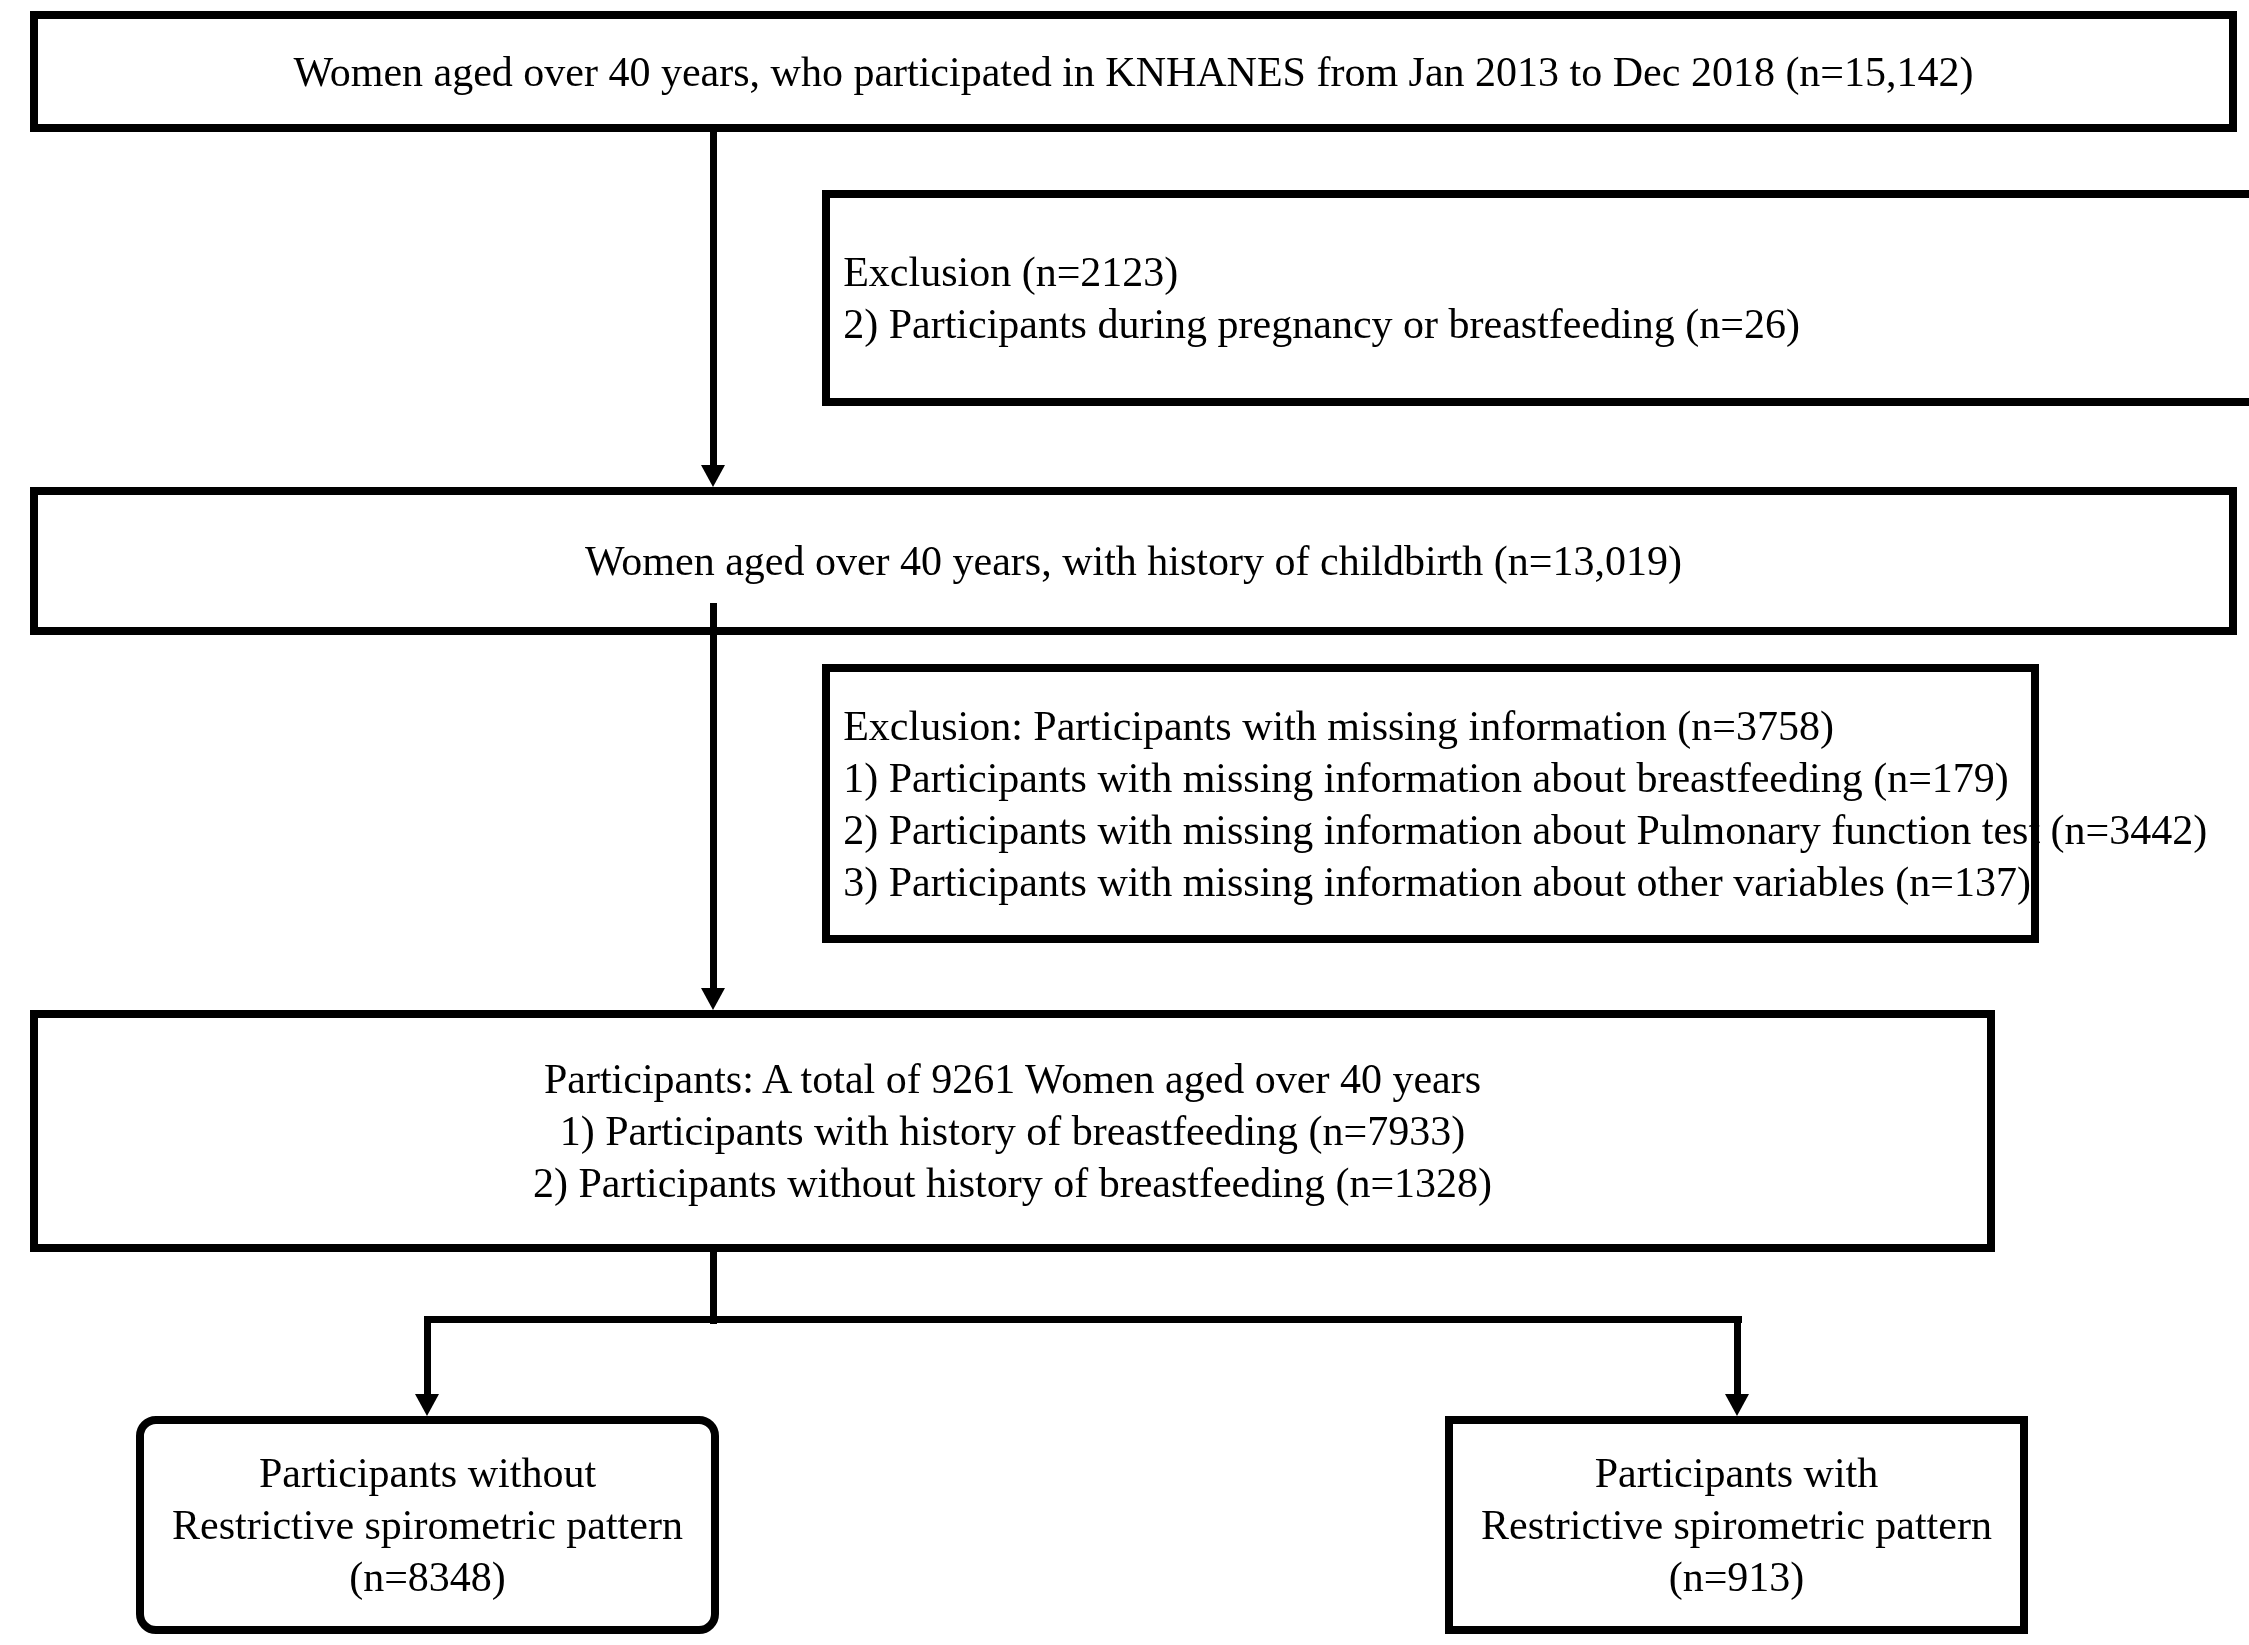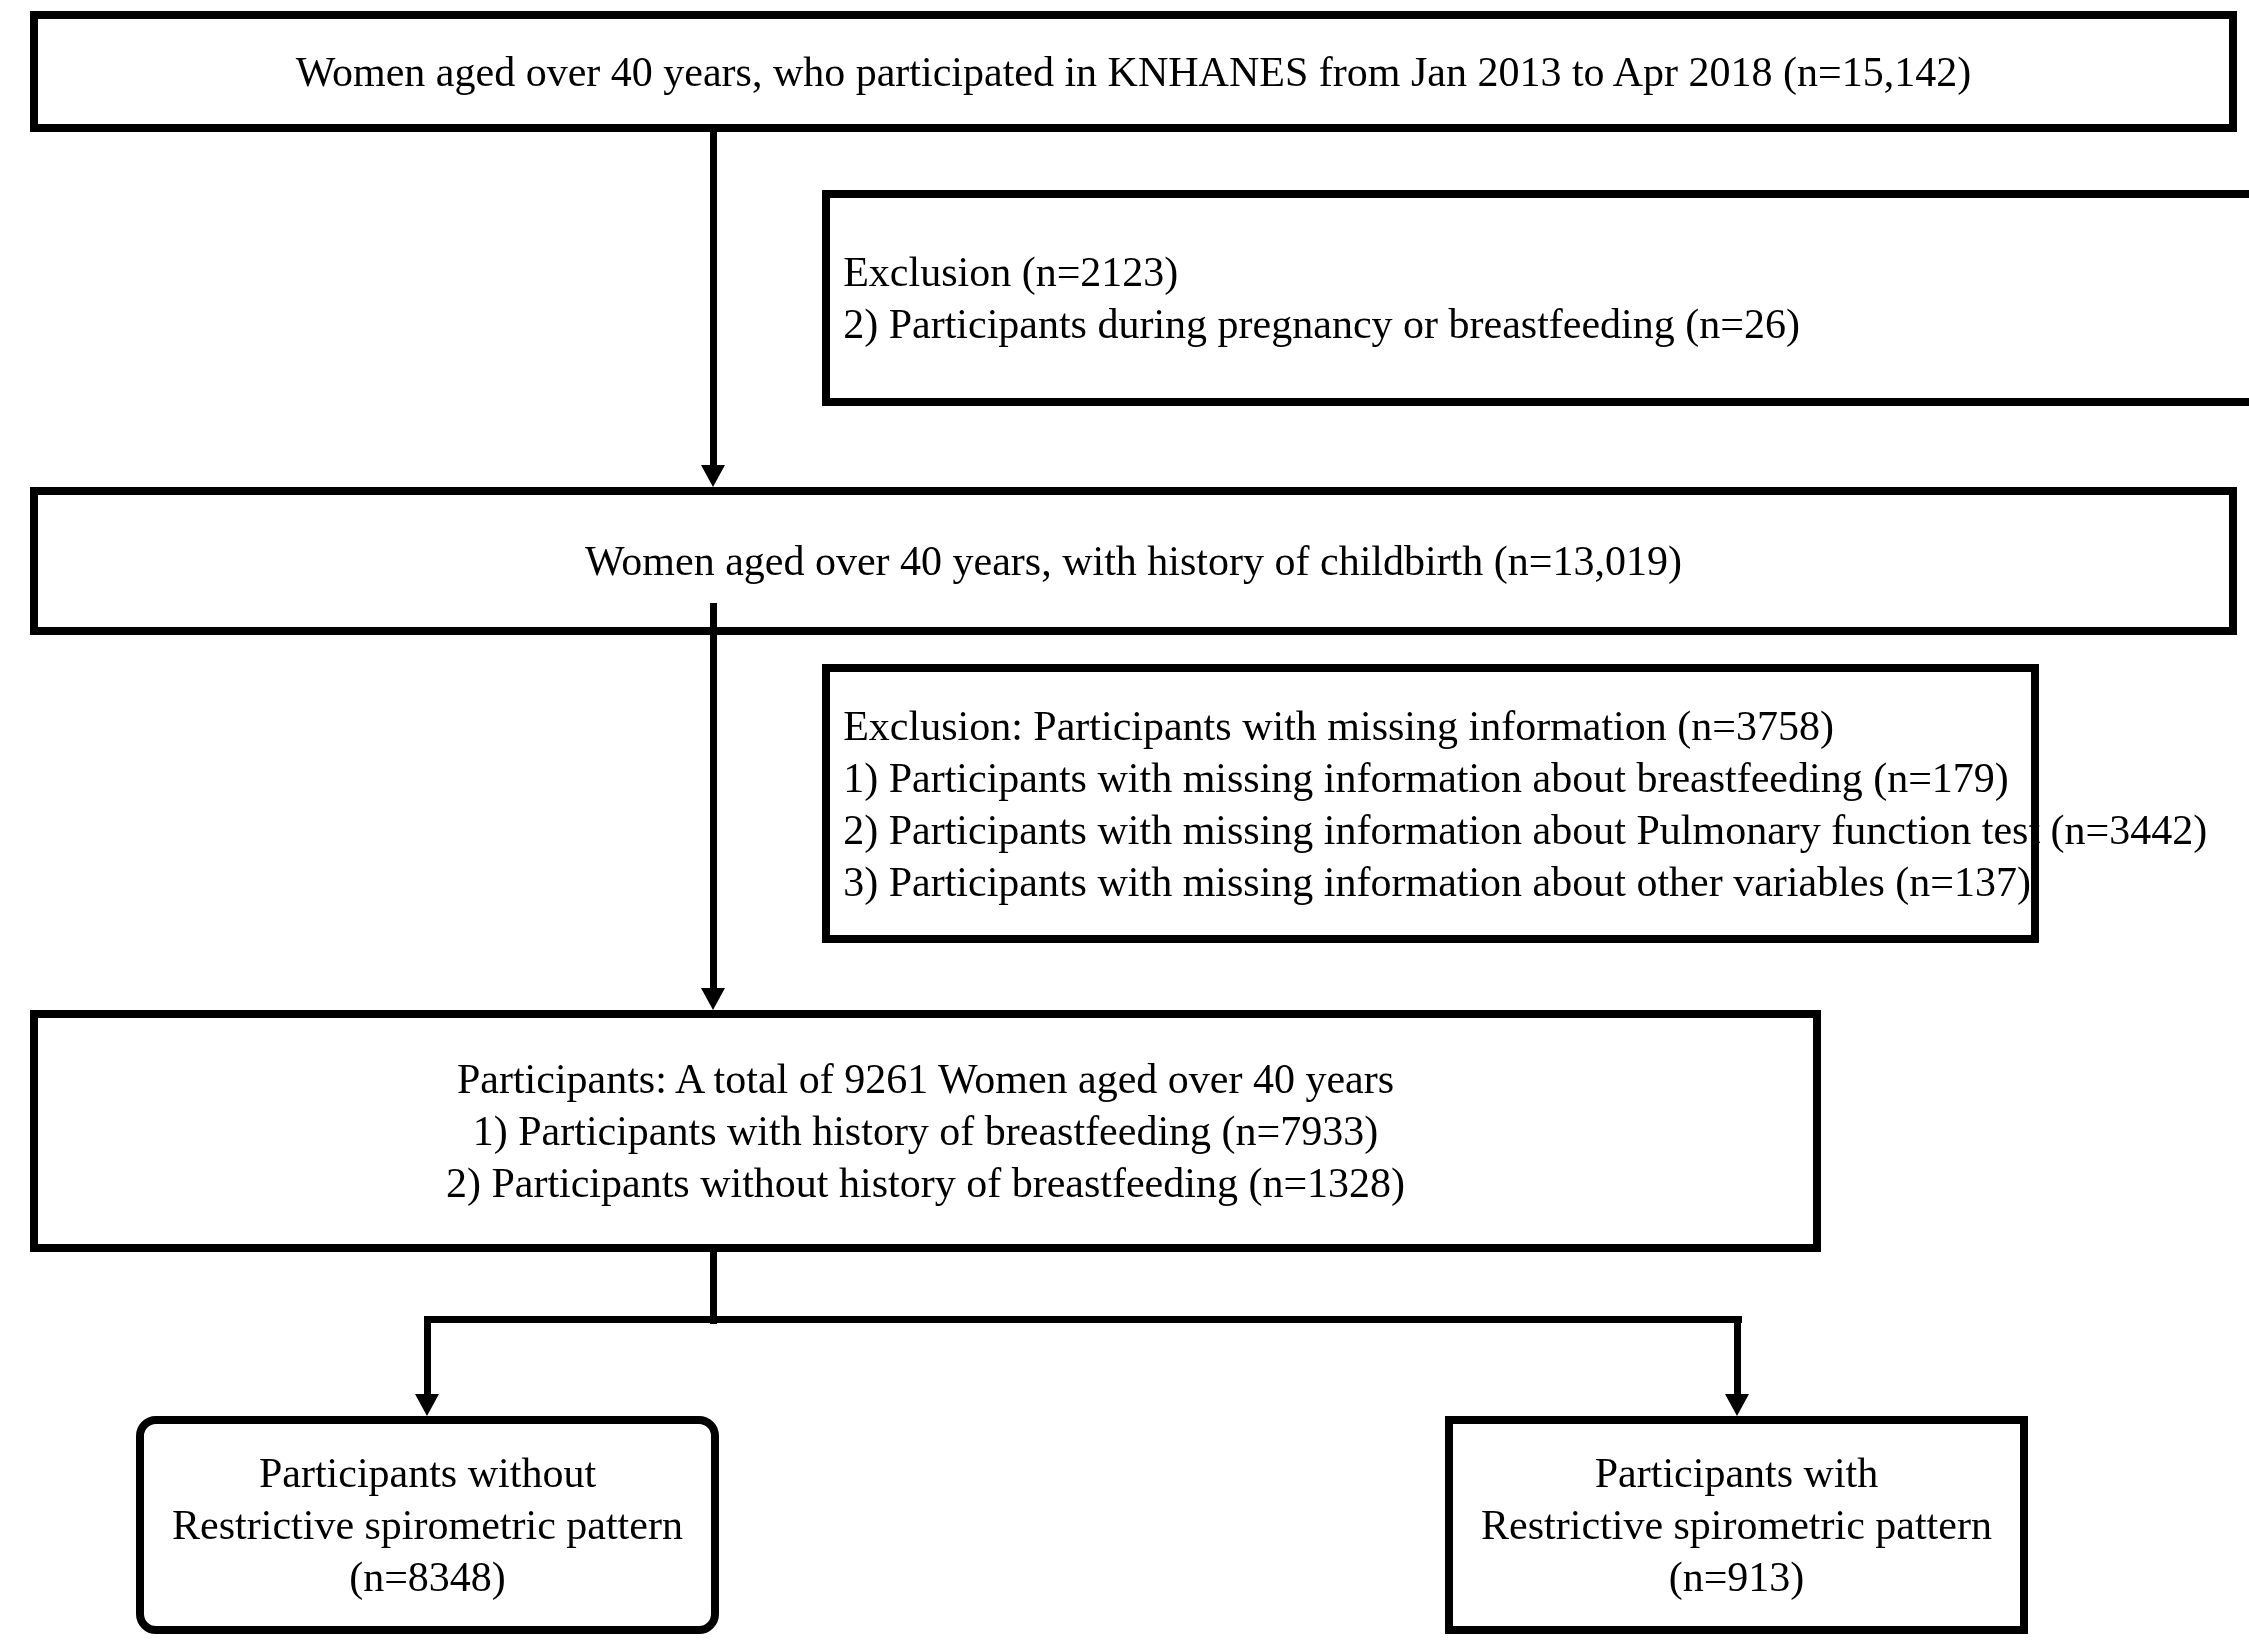--- a/index.html
+++ b/index.html
@@ -37,21 +37,21 @@
     border-left: 12px solid transparent;
     border-right: 12px solid transparent;
     border-top: 22px solid #000000;
   }
 
   
   #box-knhanes      { left: 30px;   top: 11px;   width: 2207px; height: 121px; }
   #box-exclusion1   { left: 785px; top: 190px;  width: 1451px; height: 216px; }
   #box-childbirth   { left: 30px;   top: 487px;  width: 2207px; height: 148px; }
   #box-exclusion2   { left: 785px; top: 664px; width: 1217px; height: 279px; }
-  #box-participants { left: 30px;   top: 1010px; width: 1791px; height: 242px; }
+  #box-participants { left: 30px;   top: 1010px; width: 1965px; height: 242px; }
   #box-without-rsp  { left: 136px;  top: 1416px; width: 583px; height: 218px; border-radius: 20px; }
   #box-with-rsp     { left: 1445px; top: 1416px; width: 583px; height: 218px; }
 
   
   #arrow1-line { left: 710px; top: 132px;  height: 337px; }
   #arrow1-head { left: 701px; top: 465px; }
   #arrow2-line { left: 710px; top: 603px; height: 389px; }
   #arrow2-head { left: 701px; top: 988px; }
   #split-stem  { left: 710px; top: 1252px; height: 72px; }
   #split-bar   { left: 424px;  top: 1316px; width: 1318px; }
@@ -59,21 +59,21 @@
   #arrowL-head { left: 415px;  top: 1394px; }
   #arrowR-line { left: 1734px; top: 1316px; height: 80px; }
   #arrowR-head { left: 1725px; top: 1394px; }
 </style>
 </head>
 <body>
 
 <div class="canvas">
 
   <div class="box center-text" id="box-knhanes">
-    <div class="single">Women aged over 40 years, who participated in KNHANES from Jan 2013 to Apr 2018 (n=15,142)</div>
+    <div class="single">Women aged over 40 years, who participated in KNHANES from Jan 2013 to Dec 2018 (n=15,142)</div>
   </div>
 
   <div class="vline" id="arrow1-line"></div>
   <div class="arrowhead" id="arrow1-head"></div>
 
   <div class="box left-text" id="box-exclusion1">
     <div class="tline">Exclusion (n=2123)</div>
     <div class="tline">2) Participants during pregnancy or breastfeeding (n=26)</div>
   </div>
 

